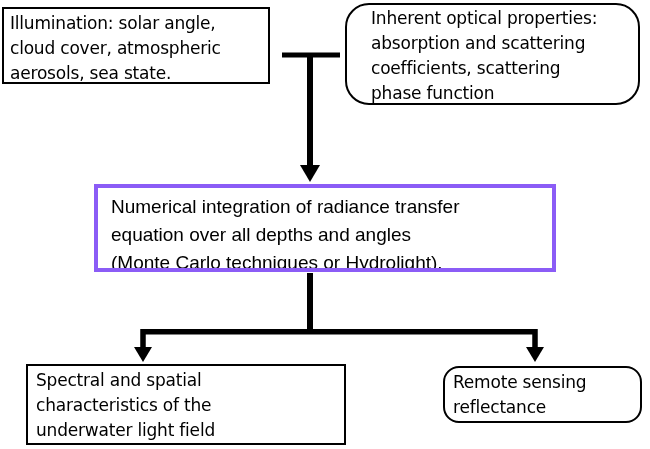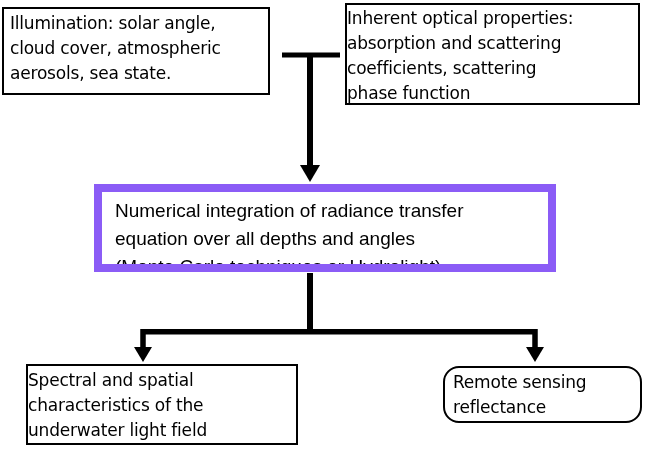--- a/index.html
+++ b/index.html
@@ -16,32 +16,32 @@
     position: absolute;
     box-sizing: border-box;
     background: #ffffff;
     border: 2px solid #000000;
     white-space: pre-line;
     overflow: hidden;
     font-size: 17px;
     line-height: 25px;
     letter-spacing: -0.2px;
   }
-  #node-illumination { left: 2px;   top: 7px;   width: 268px; height: 88px;  padding: 2px 6px; }
-  #node-iop          { left: 345px; top: 3px;   width: 295px; height: 102px; padding: 1px 0; }
+  #node-illumination { left: 2px;   top: 7px;   width: 268px; height: 77px;  padding: 2px 6px; }
+  #node-iop          { left: 345px; top: 3px;   width: 295px; height: 102px; padding: 1px 24px; border-radius: 24px; }
   #node-radiance {
     left: 94px; top: 184px; width: 462px; height: 88px;
-    border: 8px solid #8b5cf6;
+    border: 4px solid #8b5cf6;
     padding: 5px 13px;
     font-family: "Liberation Sans", sans-serif;
     font-size: 19px;
     line-height: 28px;
     letter-spacing: 0;
   }
-  #node-underwater   { left: 26px;  top: 364px; width: 272px; height: 81px; padding: 2px 0; }
+  #node-underwater   { left: 26px;  top: 364px; width: 320px; height: 81px; padding: 2px 8px; }
   #node-remote       { left: 443px; top: 366px; width: 199px; height: 57px; padding: 2px 8px; border-radius: 16px; }
   #connectors {
     position: absolute;
     left: 0; top: 0;
     width: 650px; height: 449px;
     pointer-events: none;
   }
   #connectors .stroke { stroke: #000000; fill: none; }
   #connectors .fill   { fill: #000000; stroke: none; }
 </style>

